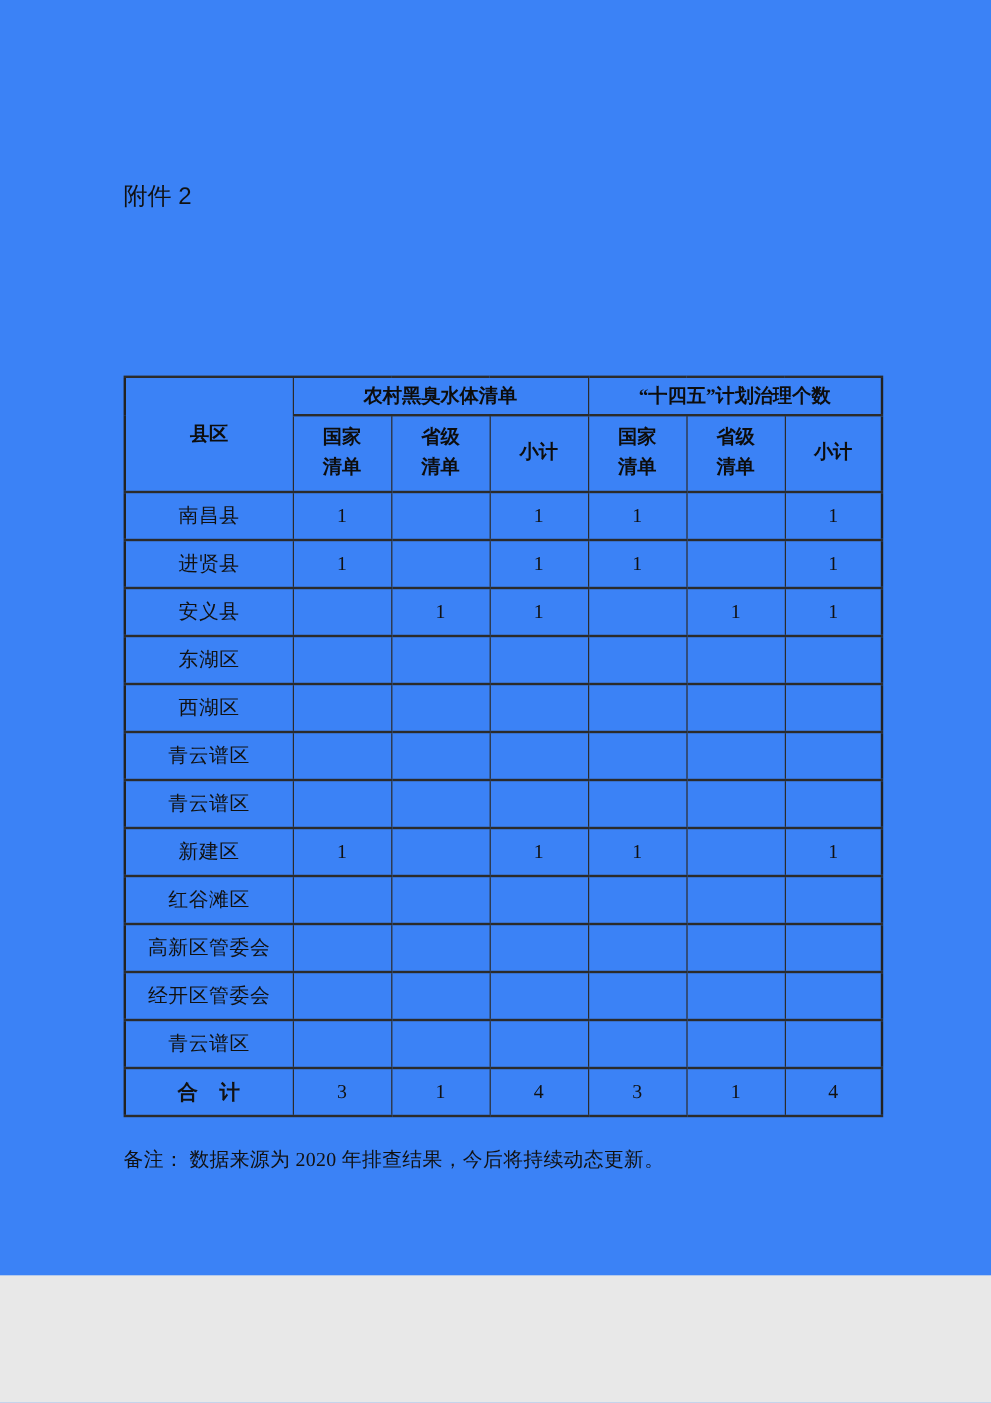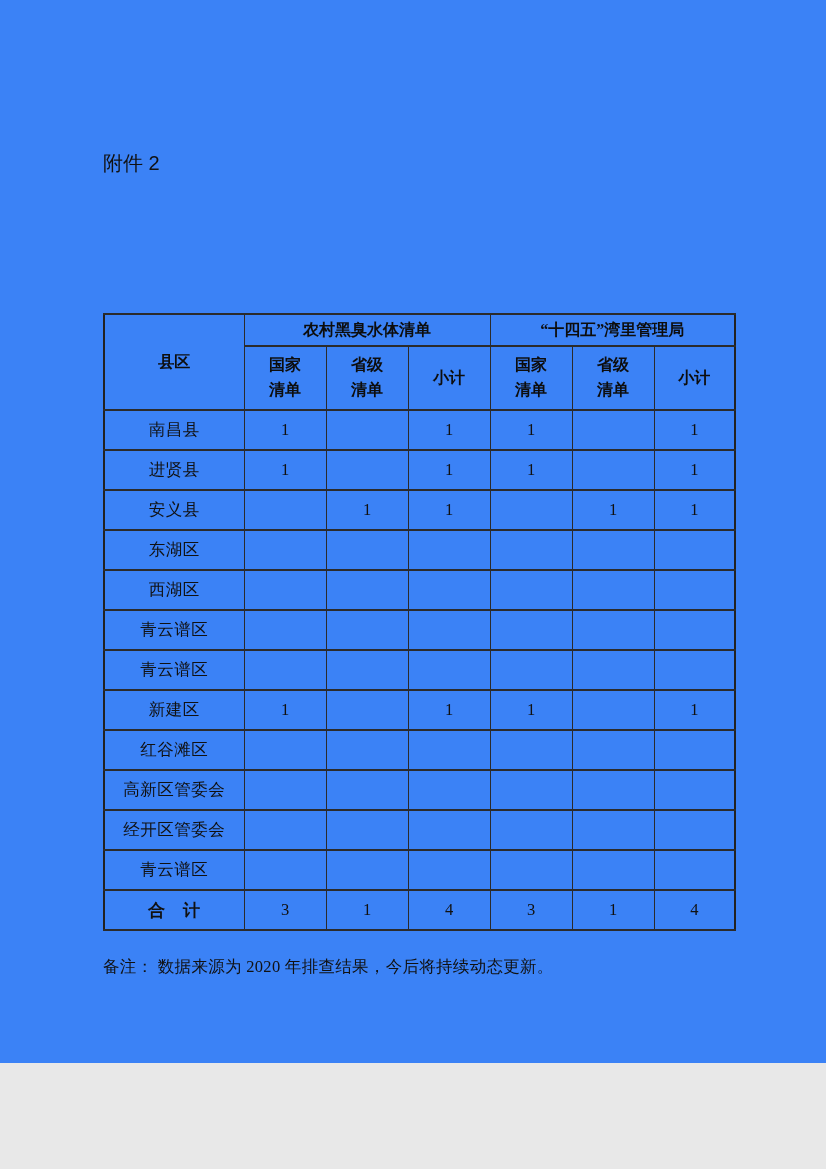--- a/index.html
+++ b/index.html
@@ -96,21 +96,21 @@
         <col style="width:82px">
         <col style="width:82px">
       <col style="width:82px">
         <col style="width:82px">
         <col style="width:81px">
     </colgroup>
     <thead>
       <tr class="group-row">
         <th rowspan="2">县区</th>
         <th colspan="3">农村黑臭水体清单</th>
-        <th colspan="3">“十四五”湾里管理局</th>
+        <th colspan="3">“十四五”计划治理个数</th>
       </tr>
       <tr class="sub-row">
         <th>国家
 清单</th>
         <th>省级
 清单</th>
         <th>小计</th>
         <th>国家
 清单</th>
         <th>省级

